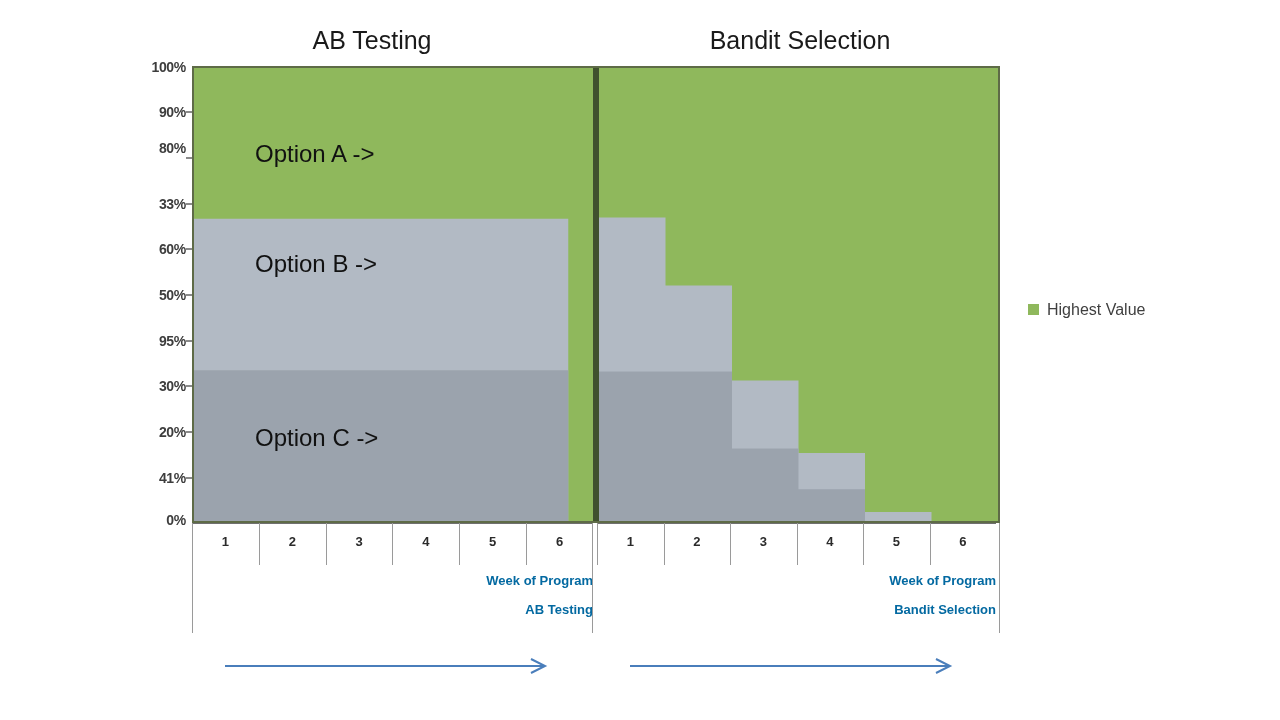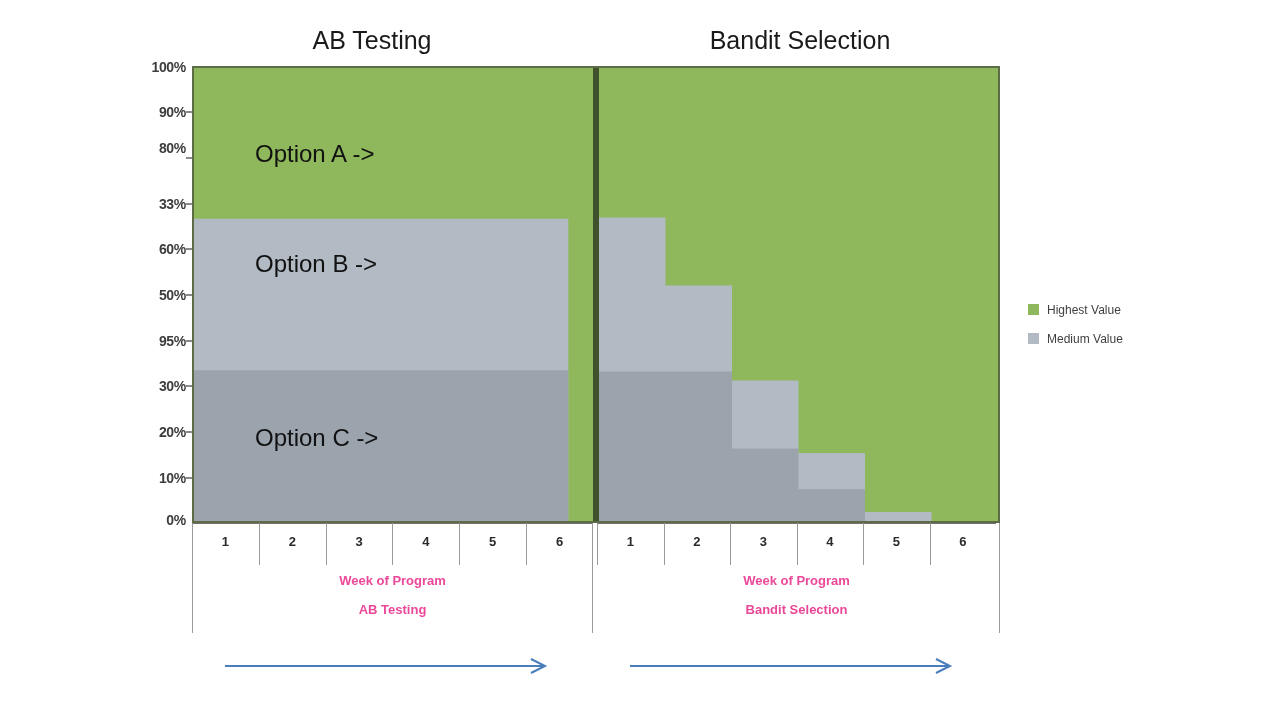--- a/index.html
+++ b/index.html
@@ -112,24 +112,24 @@
   .xcell:first-child::before{ background:#9a9a9a; }
 
   .axis-line{
     position:absolute;
     left:0; right:0; top:0;
     height:1px; background:#6f6f6f;
   }
   .xlabel{
     position:absolute;
     left:0; right:0;
-    text-align:center;
+    text-align:right;
     font-size:13px;
     font-weight:bold;
-    color:#ec4899;
+    color:#0369a1;
     white-space:nowrap;
   }
   .xlabel.primary  { top:50px; }
   .xlabel.secondary{ top:79px; }
 
   
   .group-sep{
     position:absolute;
     top:523px;
     width:1px;
@@ -158,21 +158,21 @@
     display:flex;
     align-items:center;
     height:29px;
   }
   .legend-swatch{
     width:11px; height:11px;
     margin-right:8px;
     flex:0 0 auto;
   }
   .legend-text{
-    font-size:12px;
+    font-size:16px;
     color:#3f3f3f;
     white-space:nowrap;
   }
 
   
   .arrow-wrap{
     position:absolute;
     top:655px;
     height:22px;
   }
@@ -189,21 +189,21 @@
 <div id="y-axis">
   <div class="ytick" style="top:59px">100%</div>
   <div class="ytick" style="top:104px">90%</div>
   <div class="ytick" style="top:140px">80%</div>
   <div class="ytick" style="top:196px">33%</div>
   <div class="ytick" style="top:241px">60%</div>
   <div class="ytick" style="top:287px">50%</div>
   <div class="ytick" style="top:333px">95%</div>
   <div class="ytick" style="top:378px">30%</div>
   <div class="ytick" style="top:424px">20%</div>
-  <div class="ytick" style="top:470px">10%</div>
+  <div class="ytick" style="top:470px">41%</div>
   <div class="ytick" style="top:512px">0%</div>
 </div>
 
 <div class="ymark" style="top:111px"></div>
 <div class="ymark" style="top:157px"></div>
 <div class="ymark" style="top:203px"></div>
 <div class="ymark" style="top:248px"></div>
 <div class="ymark" style="top:294px"></div>
 <div class="ymark" style="top:340px"></div>
 <div class="ymark" style="top:385px"></div>
@@ -274,24 +274,20 @@
 
 <div class="group-sep" style="left:192px"></div>
 <div class="group-sep" style="left:592px"></div>
 <div class="group-sep" style="left:999px"></div>
 
 <div id="legend">
   <div class="legend-row">
     <span class="legend-swatch" style="background: rgb(143, 184, 92);"></span>
     <span class="legend-text">Highest Value</span>
   </div>
-  <div class="legend-row">
-    <span class="legend-swatch" style="background: rgb(178, 186, 196);"></span>
-    <span class="legend-text">Medium Value</span>
-  </div>
 </div>
 
 <div class="arrow-wrap" id="arrow-ab">
   <svg width="330" height="22" viewBox="0 0 330 22">
     <line x1="0" y1="11" x2="318" y2="11" stroke="#4A7EBB" stroke-width="2"></line>
     <polyline points="306,4 320,11 306,18" fill="none" stroke="#4A7EBB" stroke-width="2"></polyline>
   </svg>
 </div>
 <div class="arrow-wrap" id="arrow-bandit">
   <svg width="330" height="22" viewBox="0 0 330 22">

